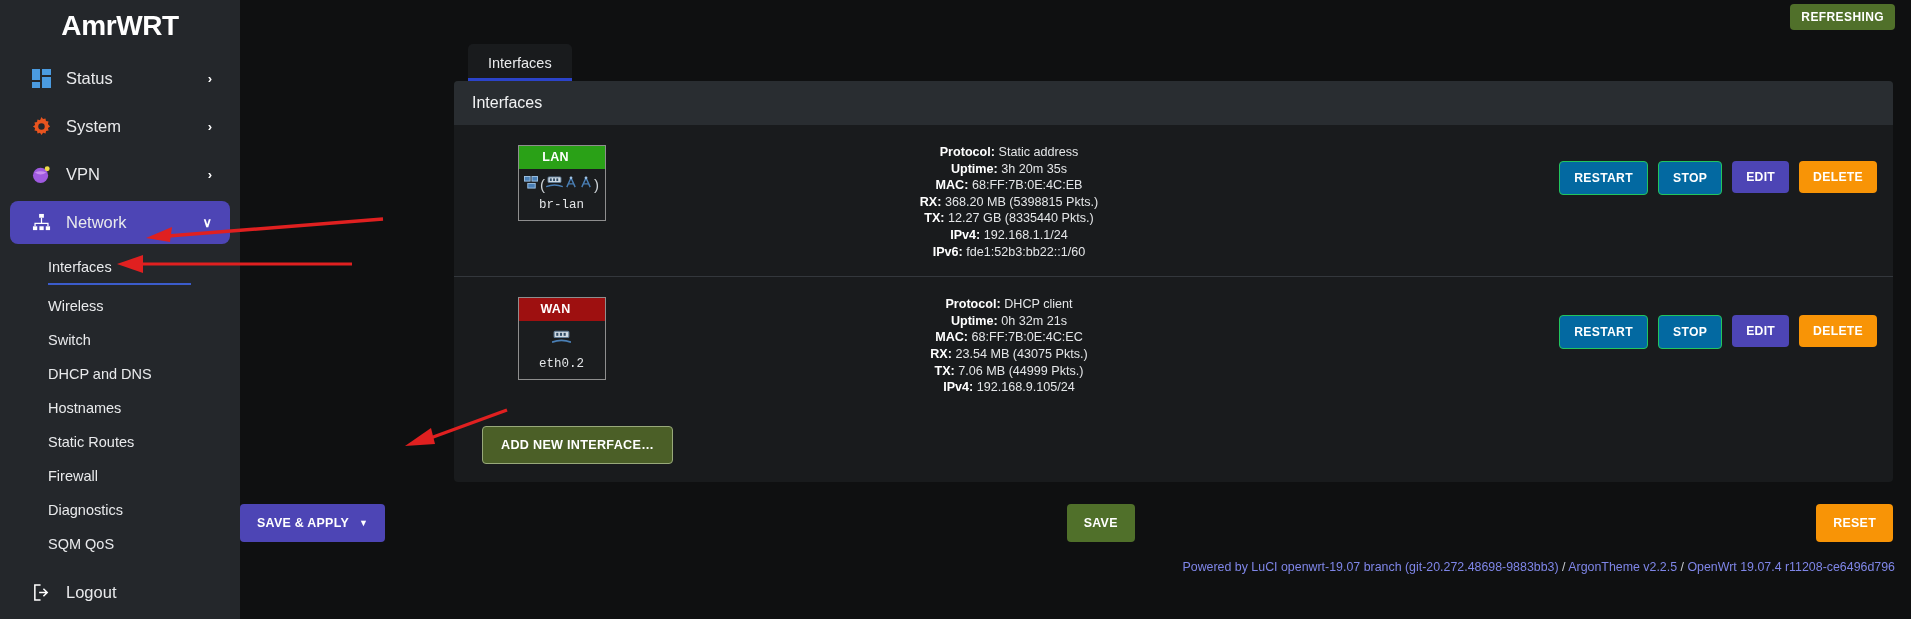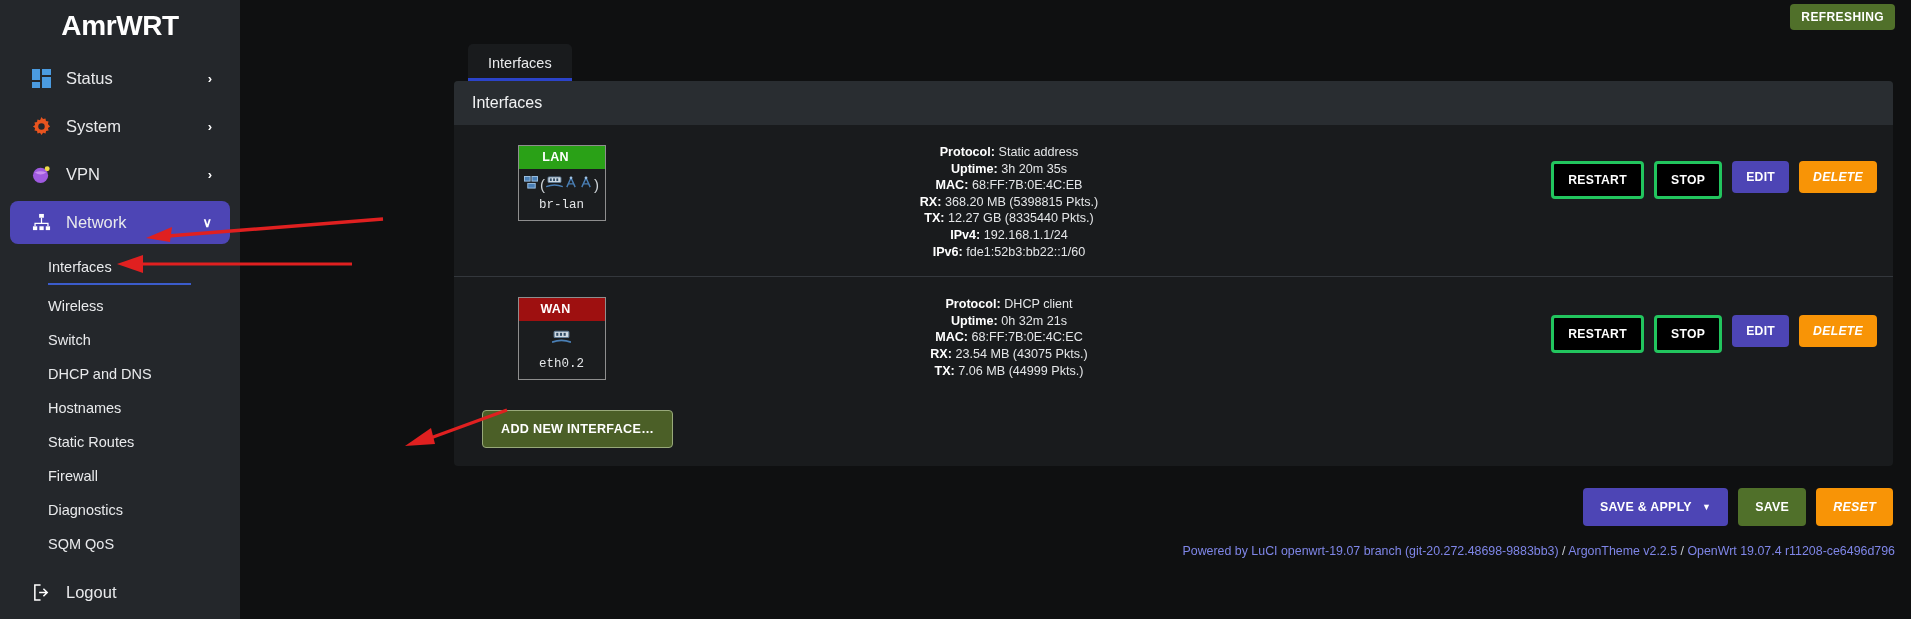--- a/index.html
+++ b/index.html
@@ -189,39 +189,39 @@
   .btn {
     border: none; border-radius: 4px;
     font-size: 12.2px; font-weight: bold;
     letter-spacing: 0.3px;
     color: #ffffff;
     padding: 9px 14px;
     cursor: pointer;
     font-family: "Liberation Sans", sans-serif;
     white-space: nowrap;
   }
-  .btn-outline { background: #000000; border: 3px solid #22c55e; }
+  .btn-outline { background: #0369a1; border: 1px solid #22c55e; }
   .btn-purple { background: #4d45b5; }
-  .btn-orange { background: #f89406; font-style: italic; }
+  .btn-orange { background: #f89406; }
   .btn-green { background: #50702a; }
 
   #add-row { padding: 14px 0 18px 28px; position: relative; }
   #add-btn {
     background: #4b5f27; color: #ffffff;
     border: 1px solid #98a97a;
     border-radius: 4px;
     font-size: 12.6px; font-weight: bold;
     letter-spacing: 0.3px;
     padding: 11px 18px;
     cursor: pointer;
     font-family: "Liberation Sans", sans-serif;
   }
 
   #footer-actions {
-    display: flex; justify-content: flex-end; gap: 10px;
+    display: flex; justify-content: space-between; gap: 10px;
     padding: 22px 18px 0 0;
   }
   .fbtn {
     border: none; border-radius: 4px;
     color: #ffffff; font-size: 12.4px; font-weight: bold;
     letter-spacing: 0.3px;
     padding: 12px 17px;
     cursor: pointer;
     font-family: "Liberation Sans", sans-serif;
     display: flex; align-items: center; gap: 10px;
@@ -435,20 +435,21 @@
           <div class="iface-dev">eth0.2</div>
         </div>
       </div>
 
       <div class="iface-info">
         <div><span class="k">Protocol:</span> <span>DHCP client</span></div>
         <div><span class="k">Uptime:</span> <span>0h 32m 21s</span></div>
         <div><span class="k">MAC:</span> <span>68:FF:7B:0E:4C:EC</span></div>
         <div><span class="k">RX:</span> <span>23.54 MB (43075 Pkts.)</span></div>
         <div><span class="k">TX:</span> <span>7.06 MB (44999 Pkts.)</span></div>
+        <div><span class="k">IPv4:</span> <span>192.168.9.105/24</span></div>
       </div>
 
       <div class="iface-actions" style="padding-top:20px;">
         <button class="btn btn-outline">RESTART</button>
         <button class="btn btn-outline">STOP</button>
         <button class="btn btn-purple">EDIT</button>
         <button class="btn btn-orange">DELETE</button>
       </div>
     </div>
 

